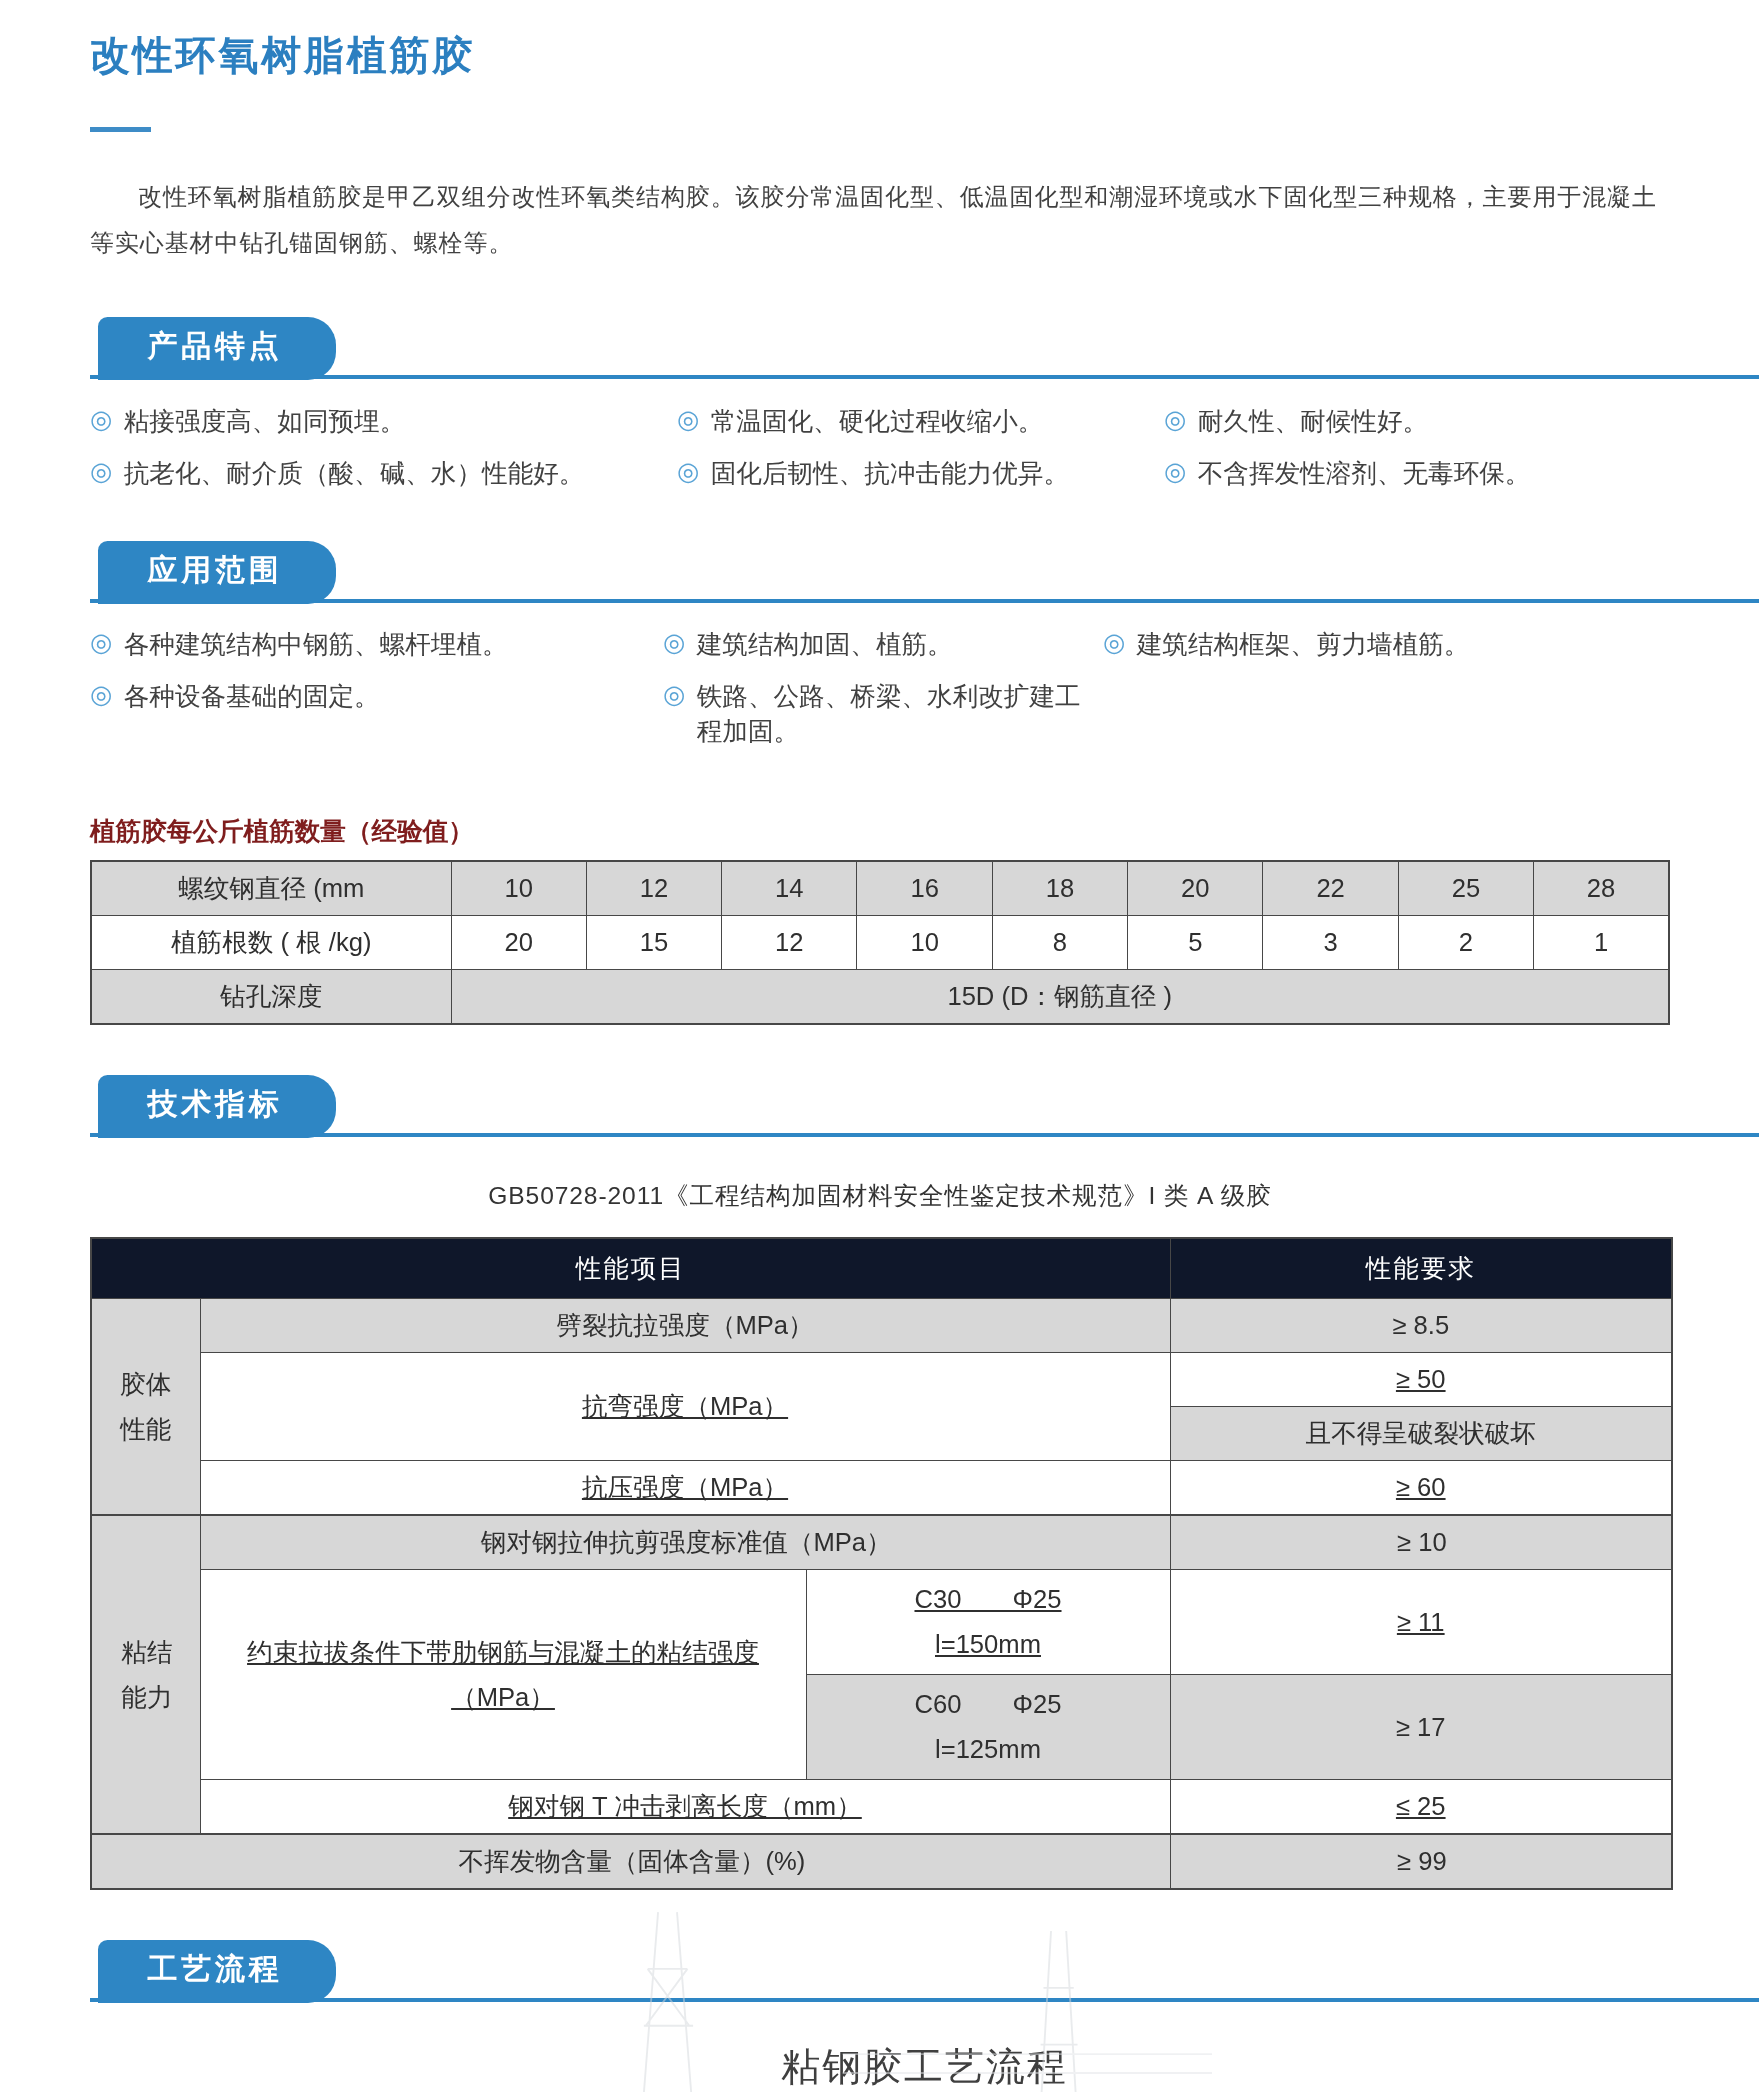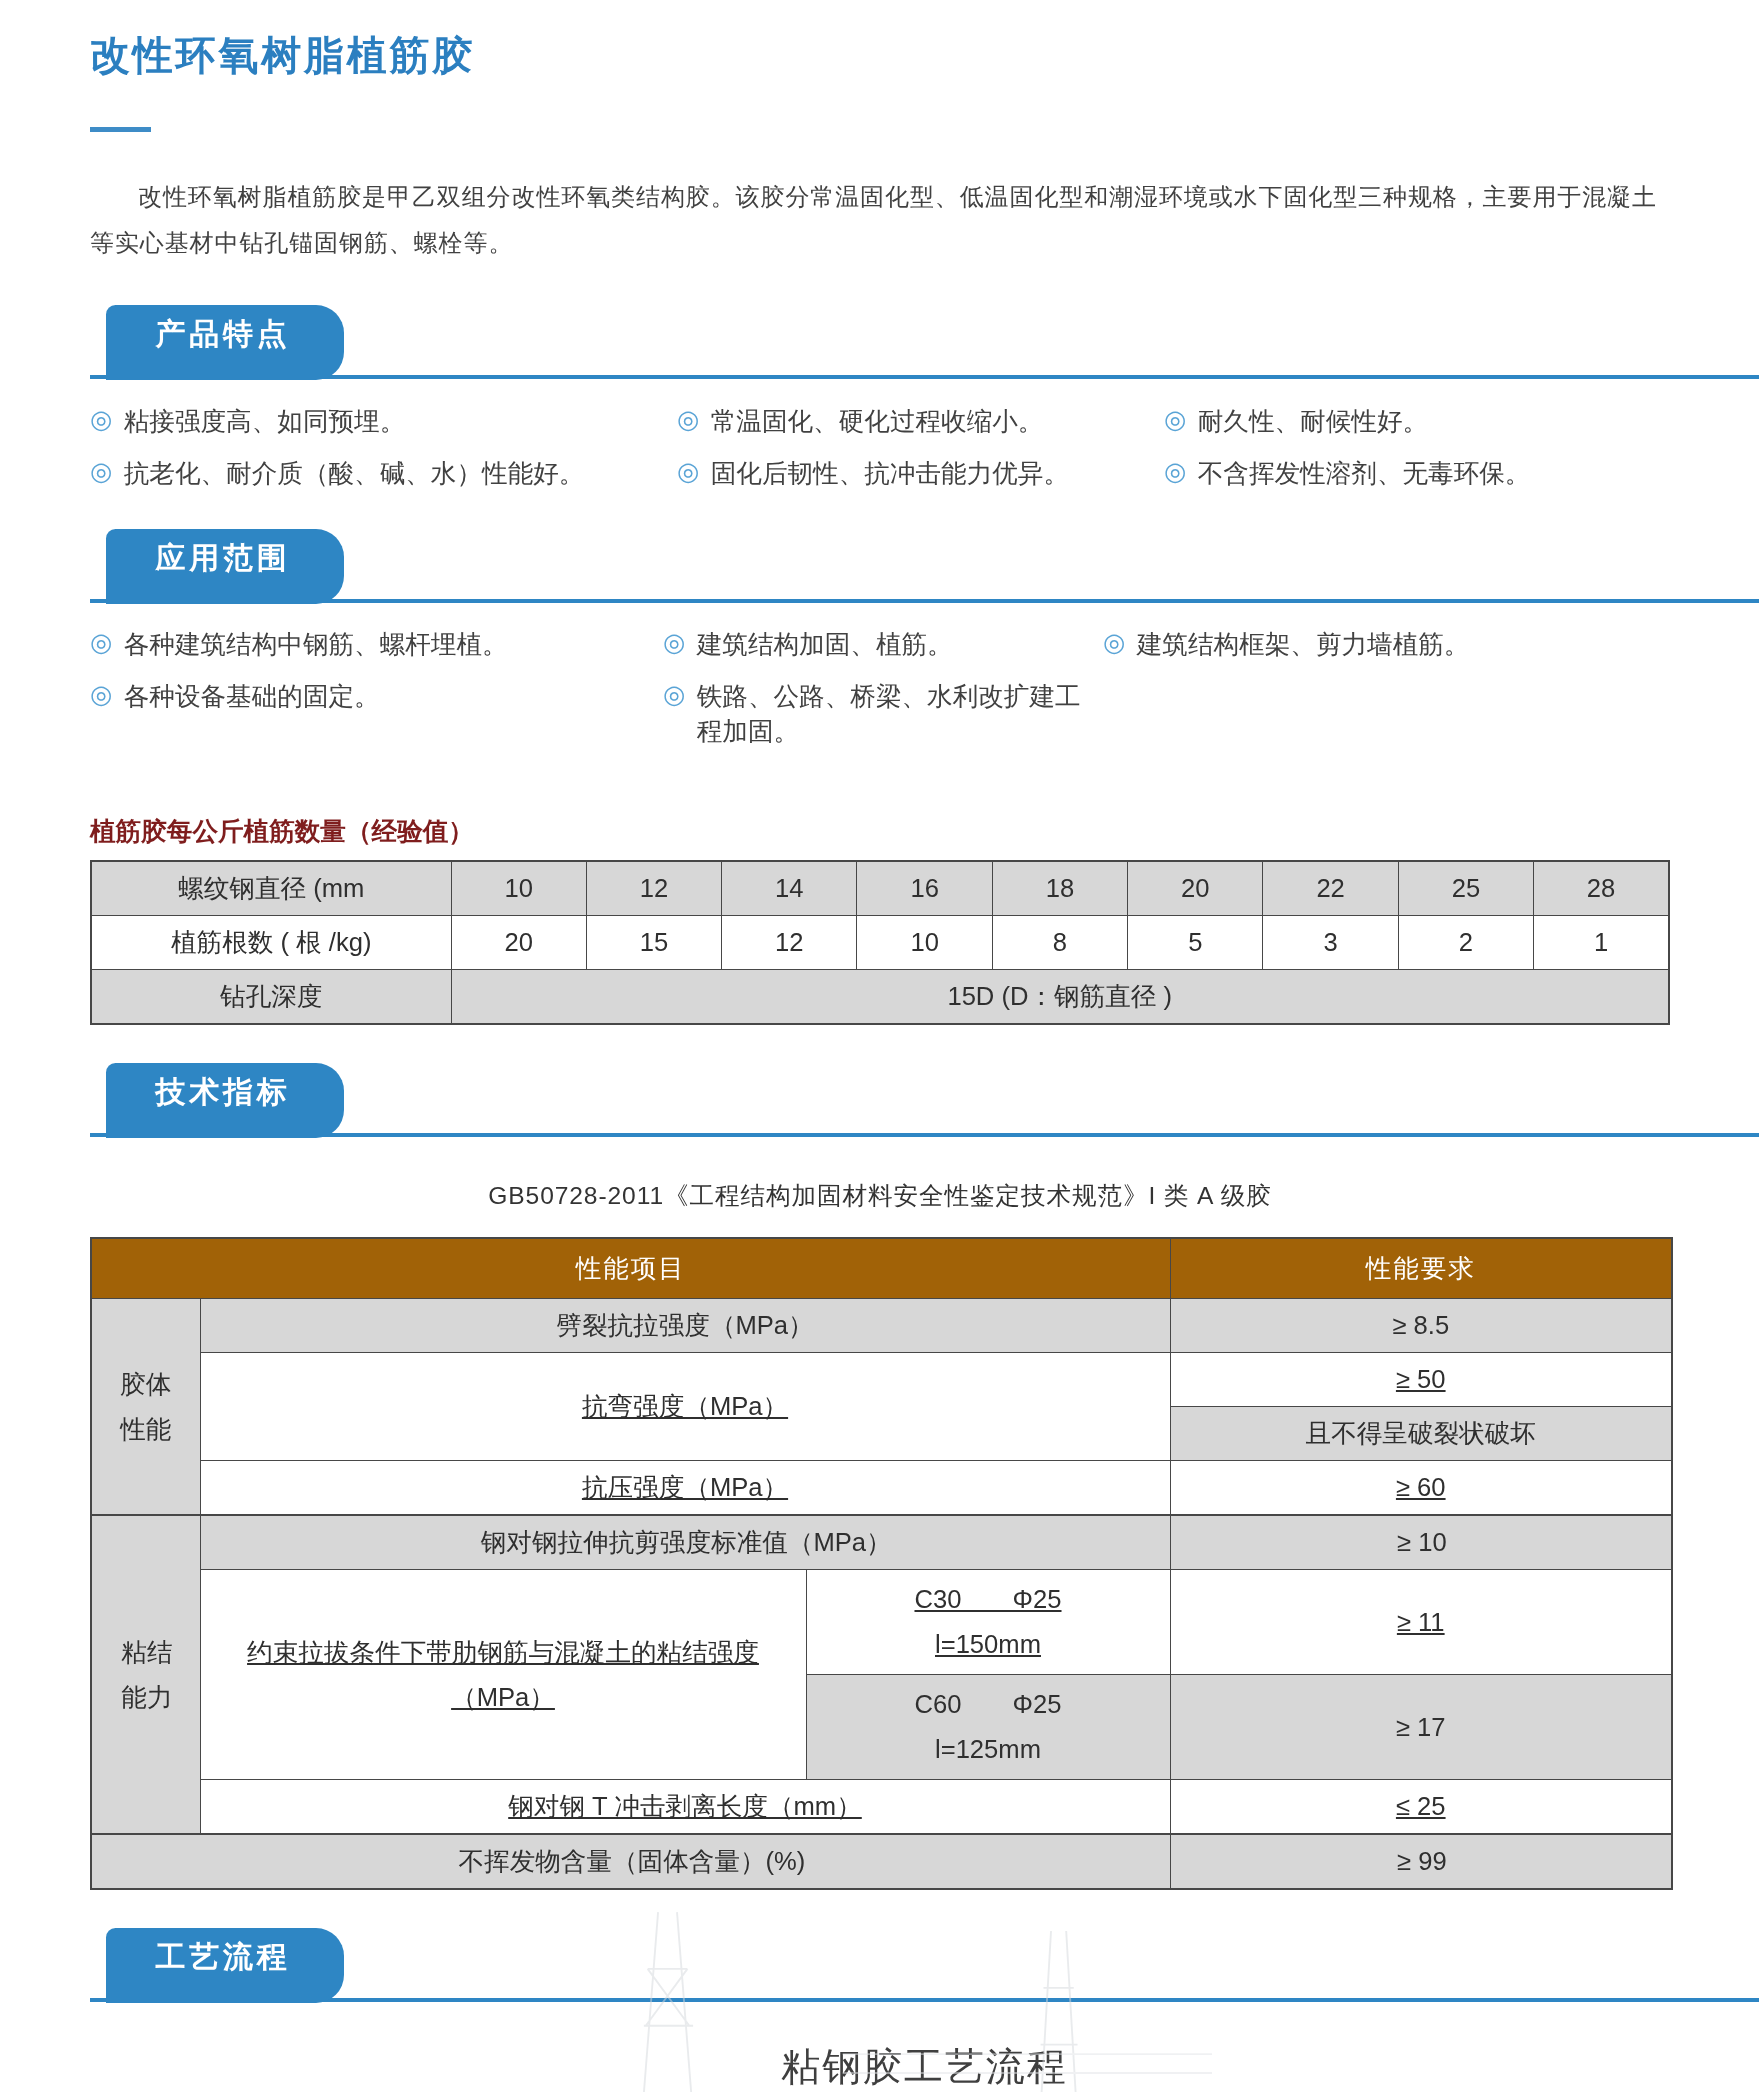--- a/index.html
+++ b/index.html
@@ -25,22 +25,22 @@
     text-indent:2em;letter-spacing:0.9px;
   }
 
   
   .section-head{
     margin-top:49px;
     border-bottom:4.7px solid #2e86c4;
     position:relative;height:59px;
   }
   .section-badge{
-    position:absolute;left:16px;bottom:-4.7px;
-    min-width:178px;height:59px;padding:0 32px 16px 28px;
+    position:absolute;left:8px;bottom:-4.7px;
+    min-width:178px;height:59px;padding:0 32px 4px 28px;
     background:#2e86c4;color:#ffffff;
     font-size:30px;font-weight:bold;letter-spacing:3.8px;
     display:flex;align-items:center;justify-content:center;
     border-radius:9.5px 28px 28px 0;
   }
 
   
   .bullet-grid{margin-top:24.6px;font-size:25.6px;color:#414141;}
   .bullet-row{display:flex;margin-bottom:17px;}
   .bullet-item{display:flex;align-items:flex-start;}
@@ -73,21 +73,21 @@
     border-collapse:collapse;table-layout:fixed;
     width:1580px;margin-top:24.6px;
     border:2.8px solid #474747;
     font-size:25.6px;color:#2f2f2f;
   }
   table.tech th,table.tech td{
     border:1.9px solid #474747;text-align:center;padding:0 5.7px;
     white-space:pre-line;line-height:1.75;
   }
   table.tech th{
-    background:#a16207;color:#ffffff;font-weight:normal;height:59px;
+    background:#0f172a;color:#ffffff;font-weight:normal;height:59px;
     letter-spacing:1.9px;
   }
   td.g{background:#d7d7d7;}
   td.w{background:#ffffff;text-decoration:underline;}
   tr.h56 td{height:53px;}
   tr.h110 td{height:104px;}
   tr.groupsep td{border-top-width:2.8px;padding-left:8px;}
 
   
   .flow-subtitle{margin-top:38px;font-size:39px;color:#3f3f3f;letter-spacing:1.9px;text-align:center;}

